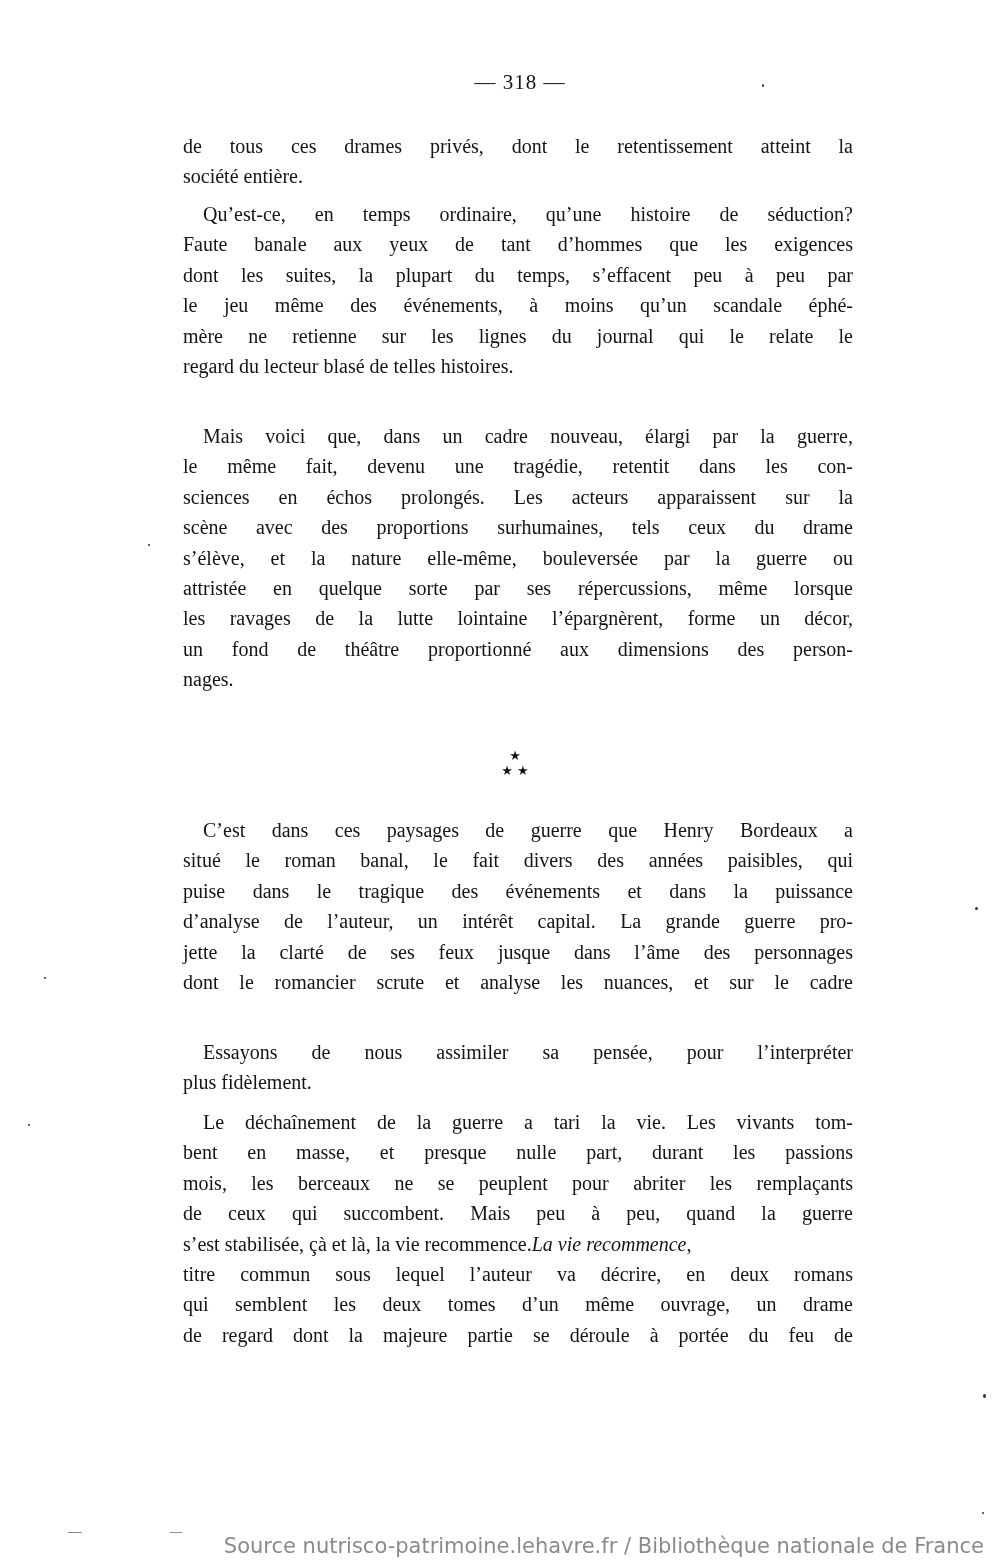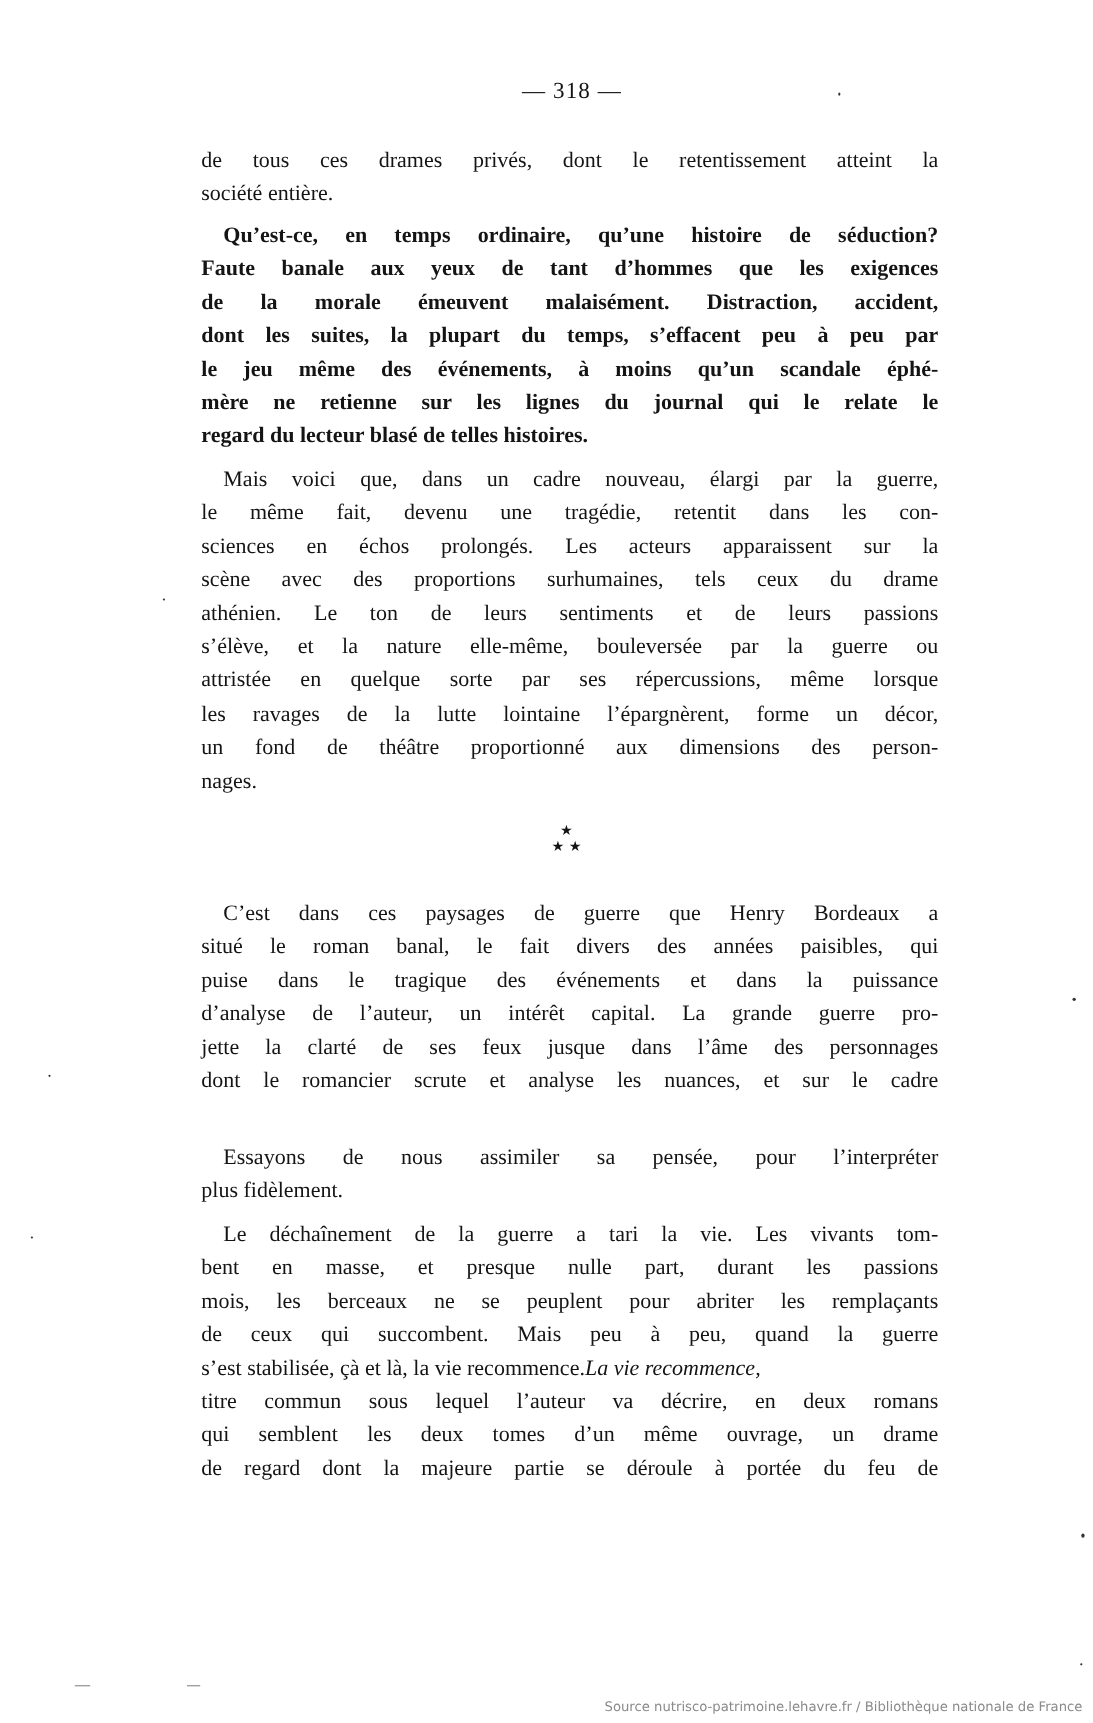--- a/index.html
+++ b/index.html
@@ -58,21 +58,21 @@
       text-align: center;
       font-size: 13px;
       line-height: 15px;
       font-family: "DejaVu Sans", sans-serif;
     }
     .source-footer {
       position: absolute;
       right: 10px;
       bottom: 8px;
       font-family: "DejaVu Sans", "Liberation Sans", sans-serif;
-      font-size: 12px;
+      font-size: 21px;
       color: #8a8a8a;
     }
     .speck {
       position: absolute;
       background: #333;
       border-radius: 50%;
     }
     .dash-mark {
       position: absolute;
       height: 1px;
@@ -82,36 +82,34 @@
 </head>
 <body>
 
 <div class="page-number">— 318 —</div>
 
 <div class="text-block" style="top:131px;">
   <div class="line">de tous ces drames privés, dont le retentissement atteint la</div>
   <div class="line last">société entière.</div>
 </div>
 
-<div class="text-block" style="top:199px;font-weight:bold;">
+<div class="text-block" style="top:199px;">
   <div class="line indent">Qu’est-ce, en temps ordinaire, qu’une histoire de séduction?</div>
   <div class="line">Faute banale aux yeux de tant d’hommes que les exigences</div>
-  <div class="line">de la morale émeuvent malaisément. Distraction, accident,</div>
   <div class="line">dont les suites, la plupart du temps, s’effacent peu à peu par</div>
   <div class="line">le jeu même des événements, à moins qu’un scandale éphé-</div>
   <div class="line">mère ne retienne sur les lignes du journal qui le relate le</div>
   <div class="line last">regard du lecteur blasé de telles histoires.</div>
 </div>
 
 <div class="text-block" style="top:421px;">
   <div class="line indent">Mais voici que, dans un cadre nouveau, élargi par la guerre,</div>
   <div class="line">le même fait, devenu une tragédie, retentit dans les con-</div>
   <div class="line">sciences en échos prolongés. Les acteurs apparaissent sur la</div>
   <div class="line">scène avec des proportions surhumaines, tels ceux du drame</div>
-  <div class="line">athénien. Le ton de leurs sentiments et de leurs passions</div>
   <div class="line">s’élève, et la nature elle-même, bouleversée par la guerre ou</div>
   <div class="line">attristée en quelque sorte par ses répercussions, même lorsque</div>
   <div class="line">les ravages de la lutte lointaine l’épargnèrent, forme un décor,</div>
   <div class="line">un fond de théâtre proportionné aux dimensions des person-</div>
   <div class="line last">nages.</div>
 </div>
 
 <div class="asterism">
   <div>★</div>
   <div>★ ★</div>

